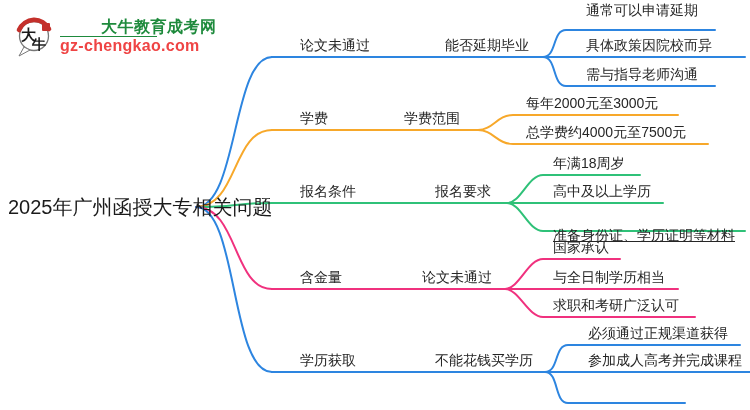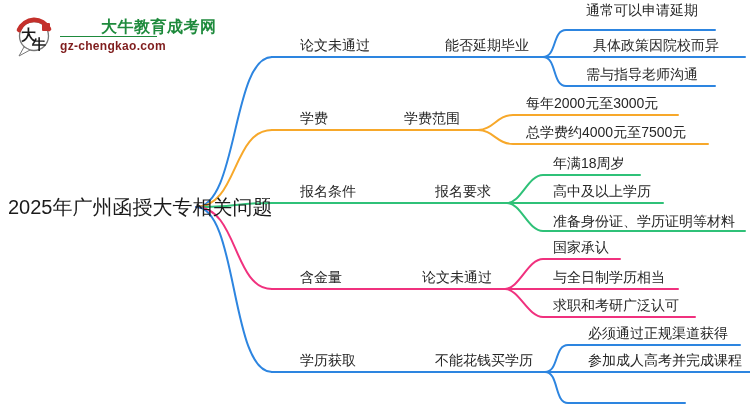--- a/index.html
+++ b/index.html
@@ -6,21 +6,21 @@
   .stage{position:relative;width:750px;height:410px;background:#ffffff;overflow:hidden;
          font-family:"Liberation Sans","DejaVu Sans",sans-serif;}
   svg.links{position:absolute;left:0;top:0;}
   svg.links path{fill:none;stroke-width:2;stroke-linecap:round;}
   .node{position:absolute;white-space:nowrap;color:#262626;font-size:14px;line-height:20px;}
   .node.root{font-size:20px;line-height:22px;color:#1b1b1b;}
   
   .logo{position:absolute;left:15px;top:13px;display:flex;align-items:center;gap:7px;cursor:pointer;}
   .logo-title{font-size:16px;font-weight:bold;color:#1e8a3c;letter-spacing:0.5px;line-height:17px;margin-left:41px;}
   .logo-divider{height:1px;background:#1e8a3c;margin:1px 0 2px 0;width:97px;}
-  .logo-url{font-size:12px;font-weight:bold;color:#7f1d1d;letter-spacing:0.3px;line-height:14px;}
+  .logo-url{font-size:16px;font-weight:bold;color:#ef4444;letter-spacing:0.3px;line-height:14px;}
 </style>
 </head>
 <body>
 
 <div class="stage">
 
   <svg class="links" width="750" height="410" aria-hidden="true">
     <g stroke="#2d85e0">
       <path d="M196,207 C238,207 232,57 272,57"></path>
       <path d="M272,57 L745,57"></path>
@@ -67,33 +67,33 @@
       <div class="logo-divider"></div>
       <div class="logo-url">gz-chengkao.com</div>
     </div>
   </header>
 
   <div class="node root" style="left:8px;top:196px;">2025年广州函授大专相关问题</div>
 
   <div class="node" style="left:300px;top:35px;">论文未通过</div>
   <div class="node" style="left:445px;top:35px;">能否延期毕业</div>
   <div class="node" style="left:586px;top:0;">通常可以申请延期</div>
-  <div class="node" style="left:586px;top:35px;margin-left:7px;">具体政策因院校而异</div>
+  <div class="node" style="left:586px;top:35px;">具体政策因院校而异</div>
   <div class="node" style="left:586px;top:64px;">需与指导老师沟通</div>
 
   <div class="node" style="left:300px;top:108px;">学费</div>
   <div class="node" style="left:404px;top:108px;">学费范围</div>
   <div class="node" style="left:526px;top:93px;">每年2000元至3000元</div>
   <div class="node" style="left:526px;top:122px;">总学费约4000元至7500元</div>
 
   <div class="node" style="left:300px;top:181px;">报名条件</div>
   <div class="node" style="left:435px;top:181px;">报名要求</div>
   <div class="node" style="left:553px;top:153px;">年满18周岁</div>
   <div class="node" style="left:553px;top:181px;">高中及以上学历</div>
-  <div class="node" style="left:553px;top:211px;">准备身份证、学历证明等材料</div>
+  <div class="node" style="left:553px;top:225px;text-decoration:underline;">准备身份证、学历证明等材料</div>
 
   <div class="node" style="left:300px;top:267px;">含金量</div>
   <div class="node" style="left:422px;top:267px;">论文未通过</div>
   <div class="node" style="left:553px;top:237px;">国家承认</div>
   <div class="node" style="left:553px;top:267px;">与全日制学历相当</div>
   <div class="node" style="left:553px;top:295px;">求职和考研广泛认可</div>
 
   <div class="node" style="left:300px;top:350px;">学历获取</div>
   <div class="node" style="left:435px;top:350px;">不能花钱买学历</div>
   <div class="node" style="left:588px;top:323px;">必须通过正规渠道获得</div>

